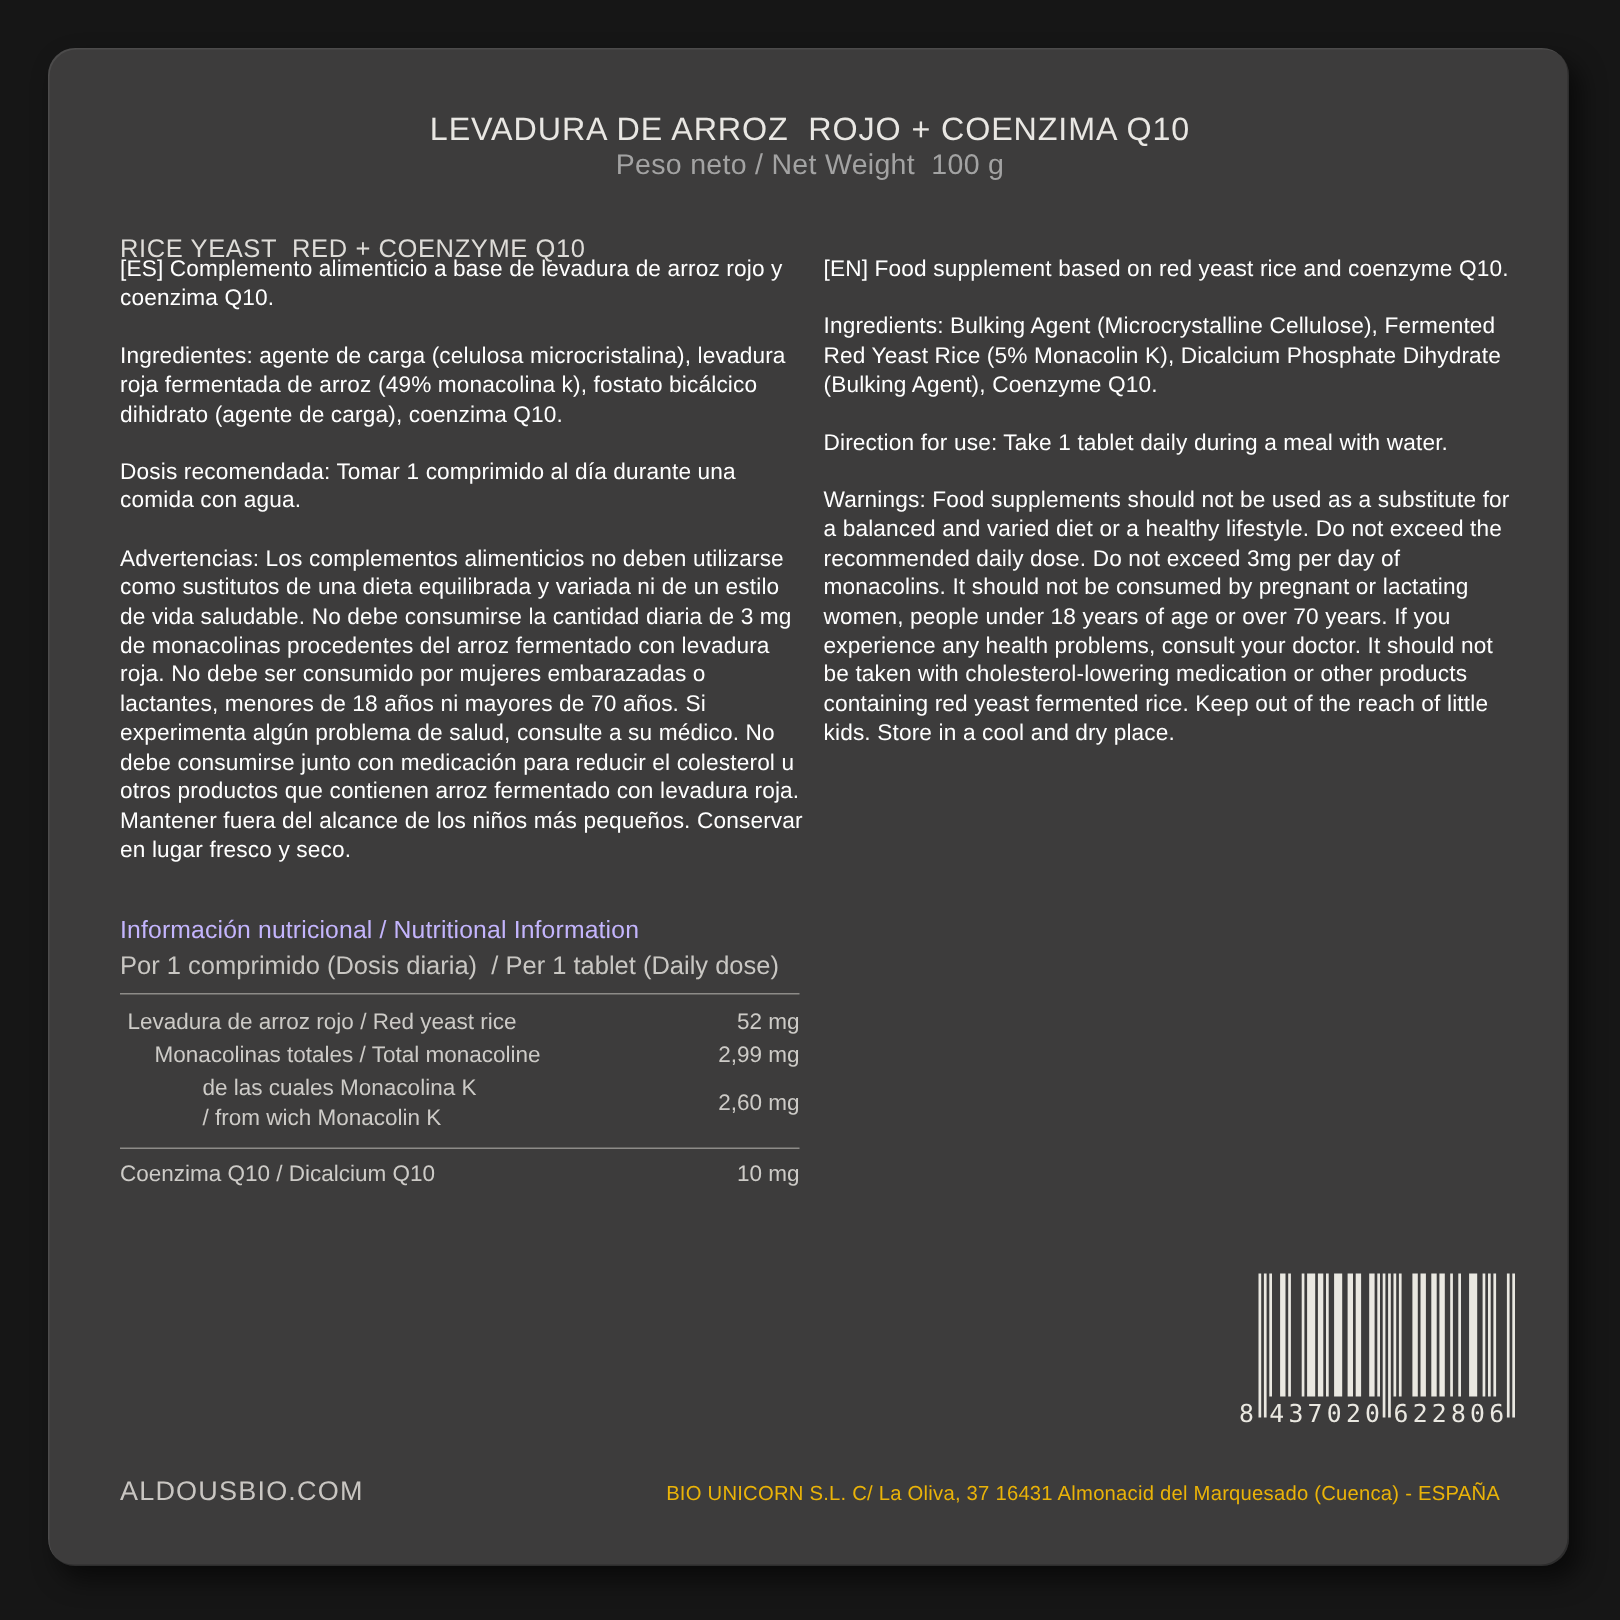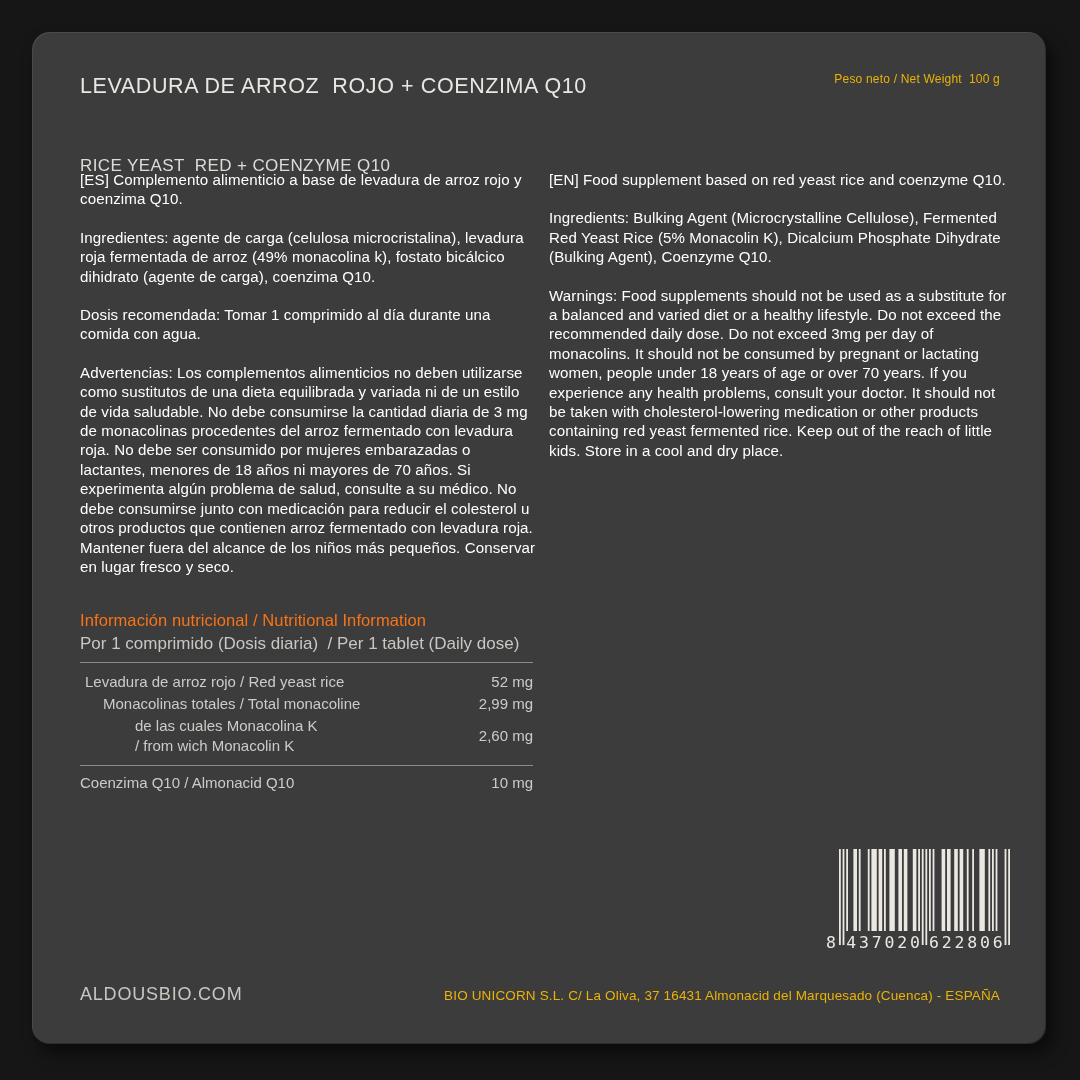--- a/index.html
+++ b/index.html
@@ -15,47 +15,47 @@
     left:32px; top:32px;
     width:1014px; height:1012px;
     background:#3d3c3c;
     border-radius:18px;
     box-shadow: inset 1px 1px 0 rgba(255,255,255,0.08),
                 inset -1px -1px 0 rgba(0,0,0,0.25),
                 7px 9px 16px rgba(0,0,0,0.55);
   }
   .title-row {
     position:absolute; left:48px; right:46px; top:40px;
-    display:flex; justify-content:space-between; align-items:flex-start;
+    display:flex; justify-content:space-between; align-items:center;flex-direction:column;
   }
   .title-es {
     font-size:21.5px; font-weight:400; letter-spacing:0.6px;
     color:#e9e7e3; white-space:pre; line-height:28px;
   }
   .net-weight {
-    font-size:12px; color:#eab308; white-space:pre; letter-spacing:0.2px;
+    font-size:19px; color:#a3a3a3; white-space:pre; letter-spacing:0.2px;
   }
   .title-en {
     position:absolute; left:48px; top:76px;
     font-size:17px; font-weight:400; letter-spacing:0.4px;
     color:#dedcd8; white-space:pre; line-height:24px;margin-top:46px;
   }
   .col {
     position:absolute; top:138px;
     font-size:15.1px; line-height:19.4px; color:#ffffff;
     letter-spacing:0.1px;
   }
   .col-es { left:48px; width:456px; }
   .col-en { left:517px; width:462px; }
   .col p { margin-bottom:19px; }
   .col p:last-child { margin-bottom:0; }
 
   .nutrition { position:absolute; left:48px; top:577px; width:453px; }
   .nutrition h3 {
-    font-size:16.5px; font-weight:400; color:#f97316;
+    font-size:16.5px; font-weight:400; color:#c4b5fd;
     line-height:23px; letter-spacing:0.1px;
   }
   .nutrition .subheading {
     font-size:17px; color:#c9c7c3; line-height:21px; margin-top:1px; white-space:pre;
   }
   .rule { height:1px; background:#8d8b88; }
   .rule-top { margin-top:8px; margin-bottom:8px; }
   .rule-mid { margin-top:8px; margin-bottom:6px; }
   .nrow {
     display:flex; justify-content:space-between; align-items:center;
@@ -90,20 +90,21 @@
   <div class="col col-es">
     <p>[ES] Complemento alimenticio a base de levadura de arroz rojo y coenzima Q10.</p>
     <p>Ingredientes: agente de carga (celulosa microcristalina), levadura roja fermentada de arroz (49% monacolina k), fostato bicálcico dihidrato (agente de carga), coenzima Q10.</p>
     <p>Dosis recomendada: Tomar 1 comprimido al día durante una comida con agua.</p>
     <p>Advertencias: Los complementos alimenticios no deben utilizarse como sustitutos de una dieta equilibrada y variada ni de un estilo de vida saludable. No debe consumirse la cantidad diaria de 3 mg de monacolinas procedentes del arroz fermentado con levadura roja. No debe ser consumido por mujeres embarazadas o lactantes, menores de 18 años ni mayores de 70 años. Si experimenta algún problema de salud, consulte a su médico. No debe consumirse junto con medicación para reducir el colesterol u otros productos que contienen arroz fermentado con levadura roja. Mantener fuera del alcance de los niños más pequeños. Conservar en lugar fresco y seco.</p>
   </div>
 
   <div class="col col-en">
     <p>[EN] Food supplement based on red yeast rice and coenzyme Q10.</p>
     <p>Ingredients: Bulking Agent (Microcrystalline Cellulose), Fermented Red Yeast Rice (5% Monacolin K), Dicalcium Phosphate Dihydrate (Bulking Agent), Coenzyme Q10.</p>
+    <p>Direction for use: Take 1 tablet daily during a meal with water.</p>
     <p>Warnings: Food supplements should not be used as a substitute for a balanced and varied diet or a healthy lifestyle. Do not exceed the recommended daily dose. Do not exceed 3mg per day of monacolins. It should not be consumed by pregnant or lactating women, people under 18 years of age or over 70 years. If you experience any health problems, consult your doctor. It should not be taken with cholesterol-lowering medication or other products containing red yeast fermented rice. Keep out of the reach of little kids. Store in a cool and dry place.</p>
   </div>
 
   <section class="nutrition">
     <h3>Información nutricional / Nutritional Information</h3>
     <div class="subheading">Por 1 comprimido (Dosis diaria)  / Per 1 tablet (Daily dose)</div>
     <div class="rule rule-top"></div>
 
     <div class="nrow">
       <span class="nname ind1">Levadura de arroz rojo / Red yeast rice</span>
@@ -117,21 +118,21 @@
       <span class="nname ind3">
         <span style="display:block">de las cuales Monacolina K</span>
         <span style="display:block">/ from wich Monacolin K</span>
       </span>
       <span class="nval">2,60 mg</span>
     </div>
 
     <div class="rule rule-mid"></div>
 
     <div class="nrow">
-      <span class="nname">Coenzima Q10 / Almonacid Q10</span>
+      <span class="nname">Coenzima Q10 / Dicalcium Q10</span>
       <span class="nval">10 mg</span>
     </div>
   </section>
 
   <div class="barcode">
     <svg id="barcode-svg" width="186" height="102">
         <rect x="13.00" y="0" width="1.80" height="96" fill="#eae8e1"></rect>
         <rect x="16.60" y="0" width="1.80" height="96" fill="#eae8e1"></rect>
         <rect x="20.20" y="0" width="1.80" height="82" fill="#eae8e1"></rect>
         <rect x="27.40" y="0" width="3.60" height="82" fill="#eae8e1"></rect>

